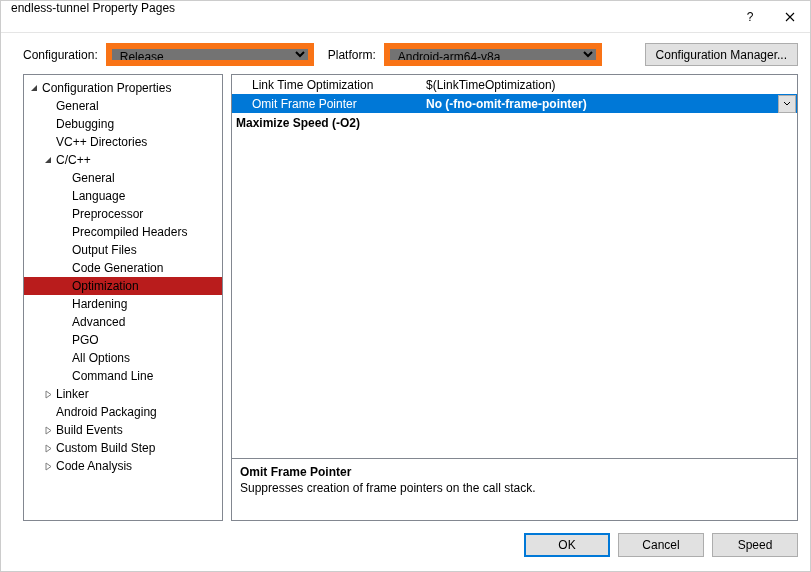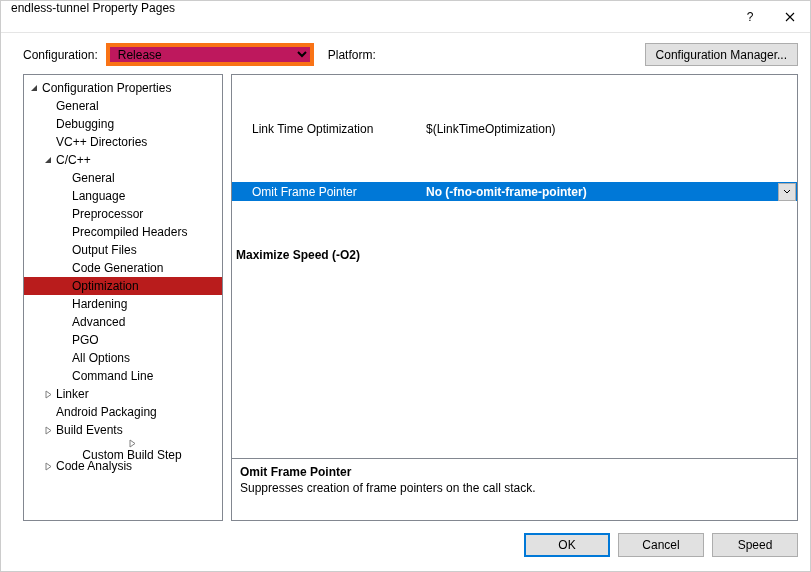--- a/index.html
+++ b/index.html
@@ -3,34 +3,34 @@
 <meta charset="utf-8">
 <style>
   * { box-sizing: border-box; font-family: "Segoe UI", Tahoma, sans-serif; font-size: 12px; }
   body { margin: 0; background: #fff; }
   .window { width: 811px; height: 572px; border: 1px solid #ccc; background: #fff; position: relative; display: flex; flex-direction: column; }
   .titlebar { height: 32px; display: flex; align-items: flex-start; padding-left: 10px; border-bottom: 1px solid #e5e5e5;}
   .titlebar .title { flex: 1; }
   .titlebar .btn { width: 40px; display: flex; align-items: center; justify-content: center; height: 100%; }
   .toprow { display: flex; align-items: center; gap: 8px; padding: 10px 12px 8px 22px; }
   .toprow label { }
-  select.combo { height: 23px; border: 4px solid #f97316; background: #be185d; padding: 0 4px; }
+  select.combo { height: 23px; border: 6px solid #f97316; background: #737373; padding: 0 4px; }
   .cfg-select { width: 208px; }
   .platform-label { margin-left: 6px; }
   .plat-select { width: 218px; }
   .cfg-mgr-btn { height: 23px; border: 1px solid #adadad; background: #e1e1e1; padding: 0 10px; margin-left: auto;}
   .body { flex: 1; display: flex; gap: 8px; padding: 0 12px 0 22px; min-height: 0;}
   .tree { width: 200px; border: 1px solid #828790; overflow: auto; padding: 4px 0; }
   .tree-row { display: flex; align-items: center; height: 18px; white-space: nowrap; }
   .tree-row.selected { background: #b91c1c; }
   .tree-label { padding: 0 2px; }
   .twist { width: 12px; display: inline-flex; justify-content: center; color: #404040;}
   .rightcol { flex: 1; display: flex; flex-direction: column; border: 1px solid #828790; }
   .grid { flex: 1; overflow: auto; background: #fff; position: relative;}
-  .grid-row { display: flex; height: 19px; align-items: center; position: relative; margin-top: 44px;}
+  .grid-row { display: flex; height: 19px; align-items: center; position: relative;}
   .grid-row.selected { background: #0078d7; color: #fff; }
   .grid-row.selected .val { font-weight: 600; }
   .grid-key { width: 190px; padding-left: 20px; }
   .grid-val { flex: 1; padding-left: 4px;}
   .grid-row.bold .grid-val { font-weight: 600; }
   .dd-btn { width: 18px; height: 18px; border: 1px solid #adadad; background: #e1e1e1; display: flex; align-items: center; justify-content: center; margin-right: 1px;}
   .desc { border-top: 1px solid #828790; padding: 6px 8px 6px 8px; height: 62px;}
   .desc .h { font-weight: 600; margin-bottom: 2px;}
   .footer { display: flex; justify-content: flex-end; gap: 8px; padding: 12px 12px 14px 12px; }
   .footer button { width: 86px; height: 24px; border: 1px solid #adadad; background: #e1e1e1;}
@@ -49,20 +49,23 @@
         </svg>
     </div>
   </div>
 
   <div class="toprow">
     <label>Configuration:</label>
     <select class="combo cfg-select">
       <option>Release</option>
     </select>
     <label class="platform-label">Platform:</label>
+    <select class="combo plat-select">
+      <option>Android-arm64-v8a</option>
+    </select>
     <button class="cfg-mgr-btn">Configuration Manager...</button>
   </div>
 
   <div class="body">
     <div class="tree">
       <div class="tree-row" style="padding-left:4px">
         <span class="twist">
           <svg width="9" height="9" viewBox="0 0 9 9">
               <path d="M1 7 L7 7 L7 1 Z" fill="#404040"></path>
             </svg>
@@ -139,21 +142,21 @@
             <span class="tree-label">Android Packaging</span>
           </div>
           <div class="tree-row" style="padding-left: 18px;">
             <span class="twist">
               <svg width="9" height="9" viewBox="0 0 9 9">
                 <path d="M2 1 L7 4.5 L2 8 Z" fill="none" stroke="#808080" stroke-width="1"></path>
               </svg>
             </span>
             <span class="tree-label">Build Events</span>
           </div>
-          <div class="tree-row" style="padding-left: 18px; flex-direction: column;">
+          <div class="tree-row" style="padding-left: 18px;">
             <span class="twist">
               <svg width="9" height="9" viewBox="0 0 9 9">
                 <path d="M2 1 L7 4.5 L2 8 Z" fill="none" stroke="#808080" stroke-width="1"></path>
               </svg>
             </span>
             <span class="tree-label">Custom Build Step</span>
           </div>
           <div class="tree-row" style="padding-left: 18px;">
             <span class="twist">
               <svg width="9" height="9" viewBox="0 0 9 9">

